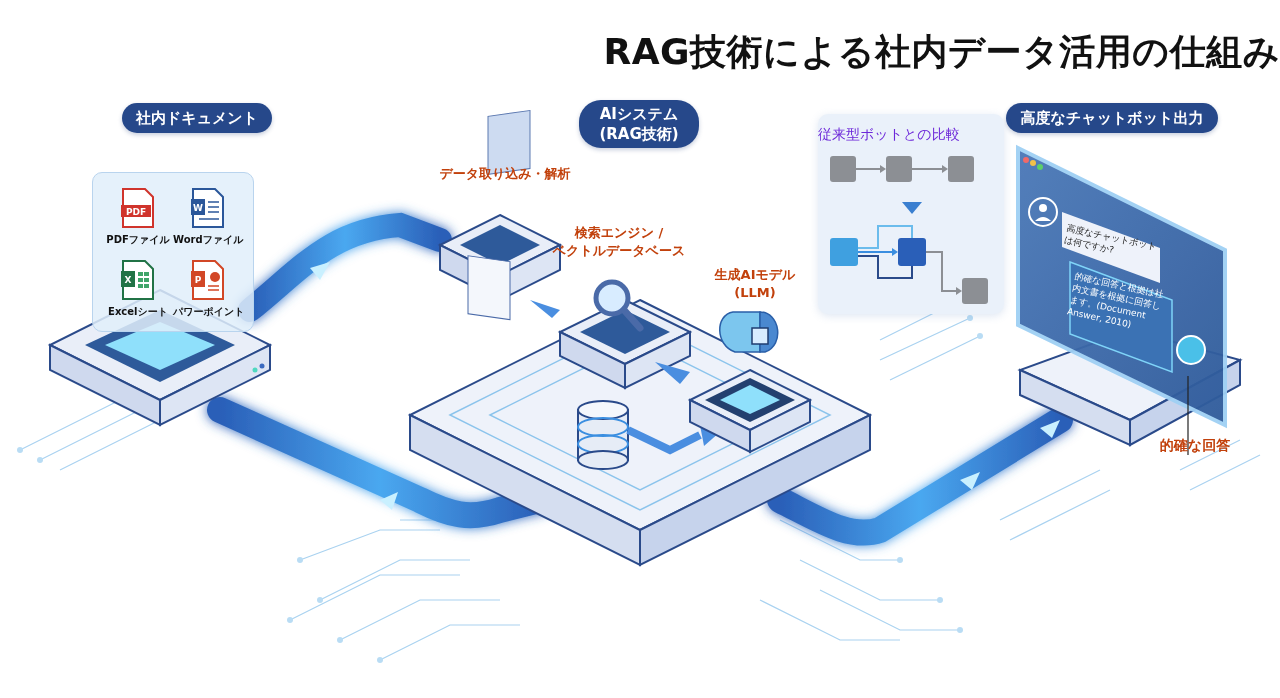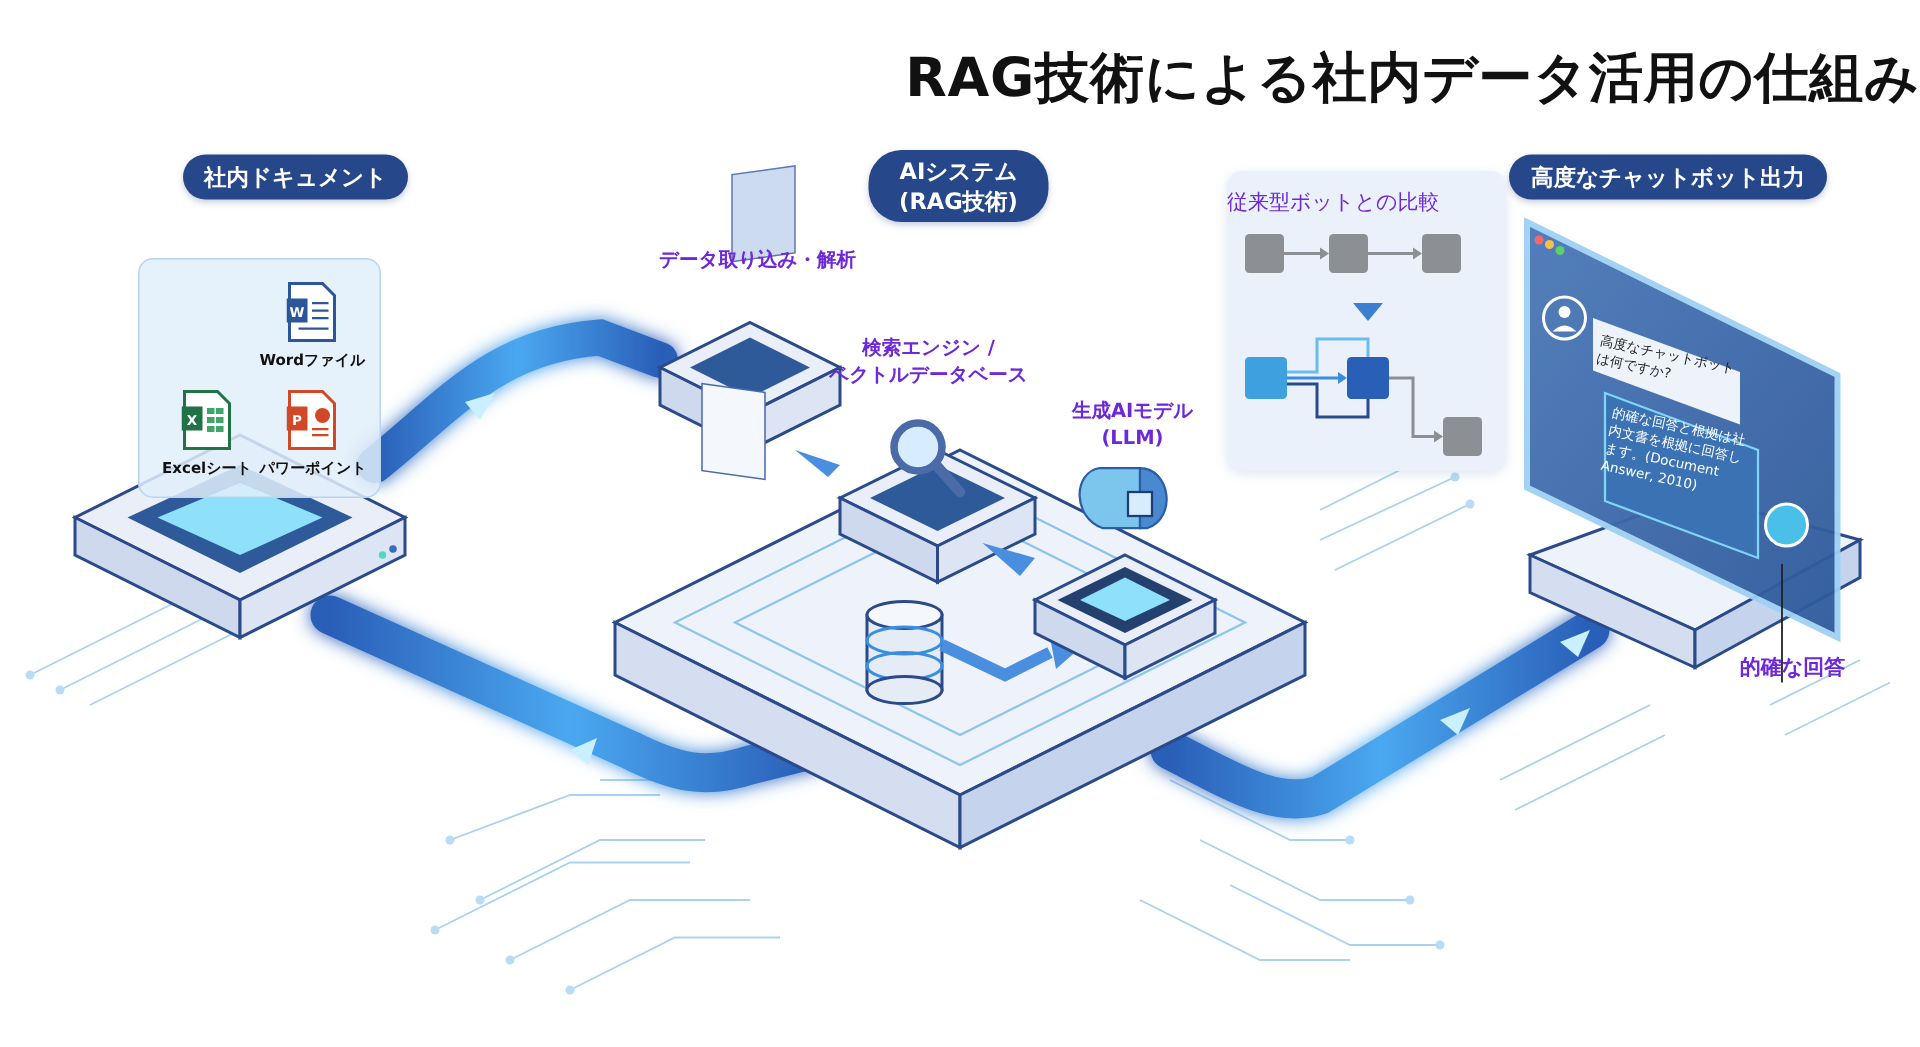--- a/index.html
+++ b/index.html
@@ -13,21 +13,21 @@
     position:absolute; left:0; top:28px; width:1280px; text-align:right;
     font-size:36px; font-weight:bold; letter-spacing:0.5px; color:#111;
   }
   .pill {
     position:absolute; background:#26488a; color:#fff; border-radius:22px;
     font-size:15px; font-weight:bold; text-align:center; line-height:20px;
     box-shadow:0 2px 4px rgba(30,60,120,0.25);
     display:flex; align-items:center; justify-content:center; flex-direction:column;
   }
   .label {
-    position:absolute; font-size:13px; font-weight:bold; color:#6d28d9; text-align:center; line-height:18px;
+    position:absolute; font-size:13px; font-weight:bold; color:#c2410c; text-align:center; line-height:18px;
   }
   svg.bg { position:absolute; left:0; top:0; }
   .docs-card {
     position:absolute; left:92px; top:172px; width:160px; height:158px;
     background:rgba(225,238,250,0.85); border:1.5px solid #b9d4ee; border-radius:10px;
   }
   .doc { position:absolute; width:70px; text-align:center; }
   .doc .name { font-size:10px; font-weight:bold; color:#111; margin-top:4px; white-space:nowrap; }
   .file-icon { width:34px; height:42px; margin:0 auto; position:relative; }
   .compare-card {
@@ -196,20 +196,30 @@
 </div>
 <div class="pill" style="left:579px; top:100px; width:120px; height:48px;">
   <span>AIシステム</span>
   <span>(RAG技術)</span>
 </div>
 <div class="pill" style="left:1006px; top:103px; width:212px; height:30px;">
   <span>高度なチャットボット出力</span>
 </div>
 
 <div class="docs-card">
+  <div class="doc" style="left:10px; top:14px;">
+    <div class="file-icon">
+      <svg width="34" height="42" viewBox="0 0 34 42">
+          <path d="M2 2 H24 L32 10 V40 H2 Z" fill="#fff" stroke="#d0342c" stroke-width="2"></path>
+          <rect x="0" y="18" width="30" height="12" fill="#d0342c"></rect>
+          <text x="15" y="28" font-size="9" font-weight="bold" fill="#fff" text-anchor="middle" font-family="DejaVu Sans, sans-serif">PDF</text>
+        </svg>
+    </div>
+    <div class="name">PDFファイル</div>
+  </div>
   <div class="doc" style="left:80px; top:14px;">
     <div class="file-icon">
       <svg width="34" height="42" viewBox="0 0 34 42">
           <path d="M2 2 H24 L32 10 V40 H2 Z" fill="#fff" stroke="#2b579a" stroke-width="2"></path>
           <rect x="0" y="12" width="14" height="16" fill="#2b579a"></rect>
           <text x="7" y="24" font-size="9" font-weight="bold" fill="#fff" text-anchor="middle" font-family="DejaVu Sans, sans-serif">W</text>
           <g stroke="#2b579a" stroke-width="1.5">
             <line x1="17" y1="15" x2="28" y2="15"></line>
             <line x1="17" y1="20" x2="28" y2="20"></line>
             <line x1="17" y1="25" x2="28" y2="25"></line>

